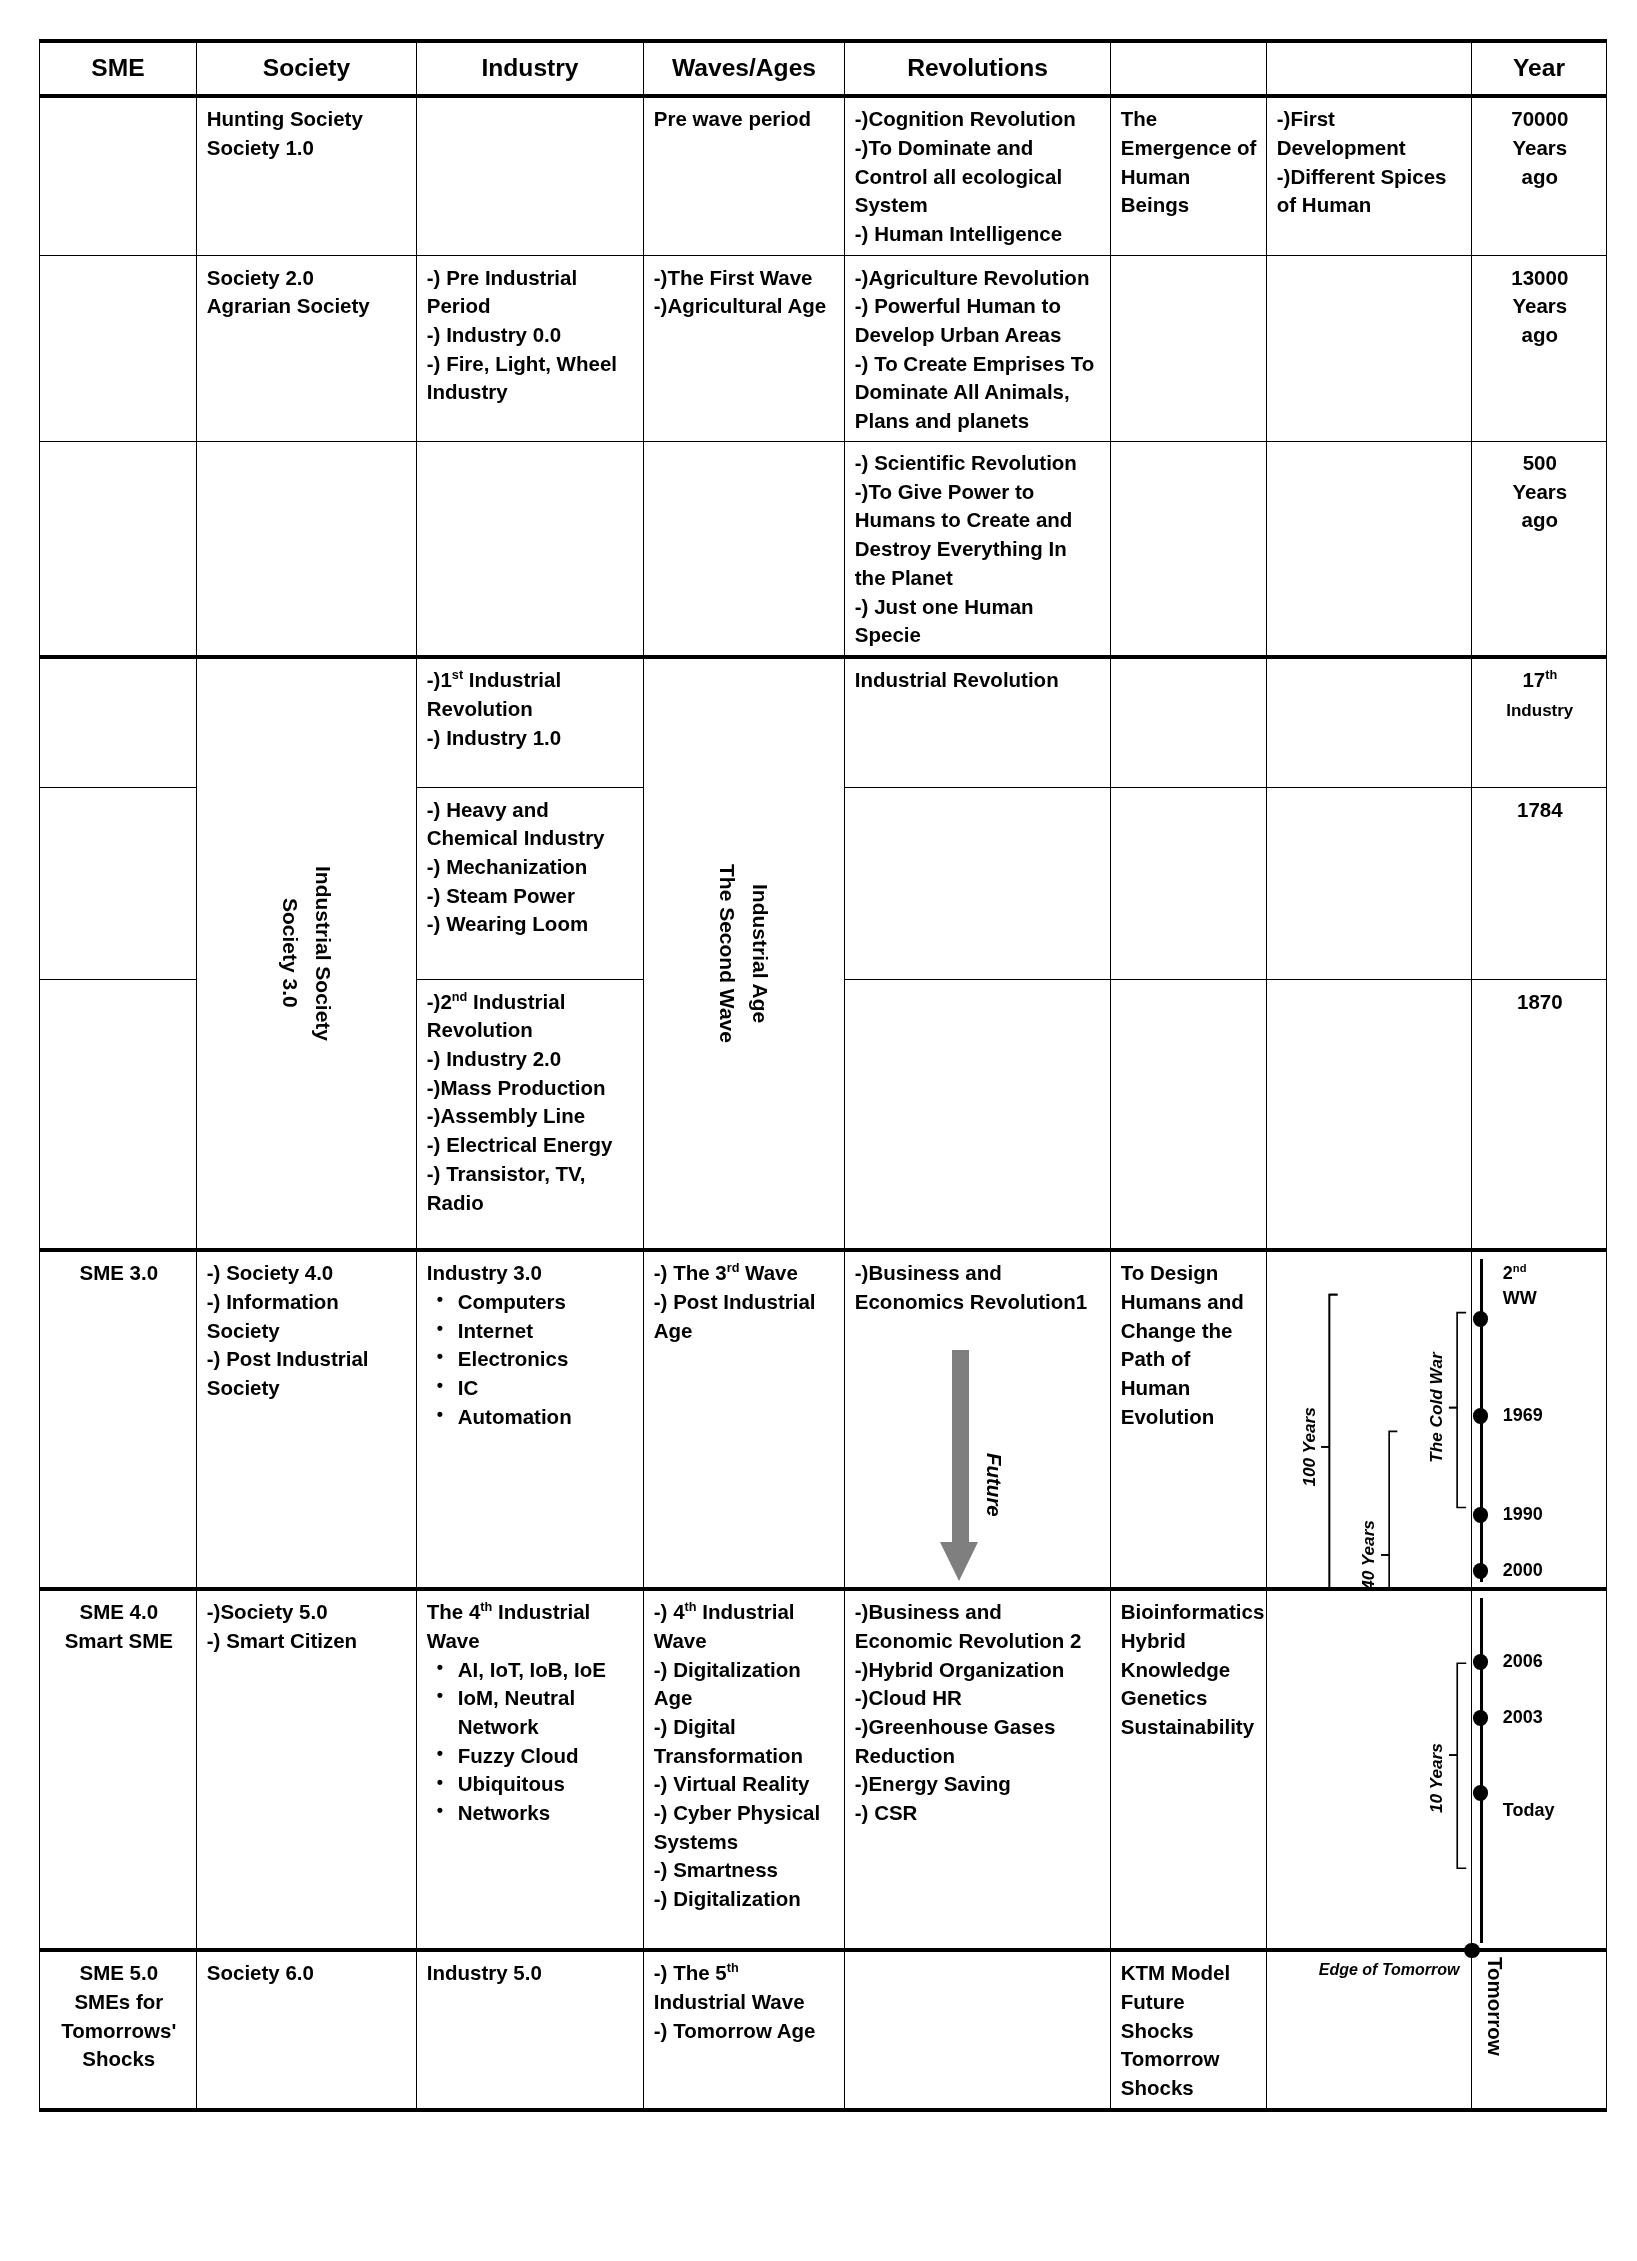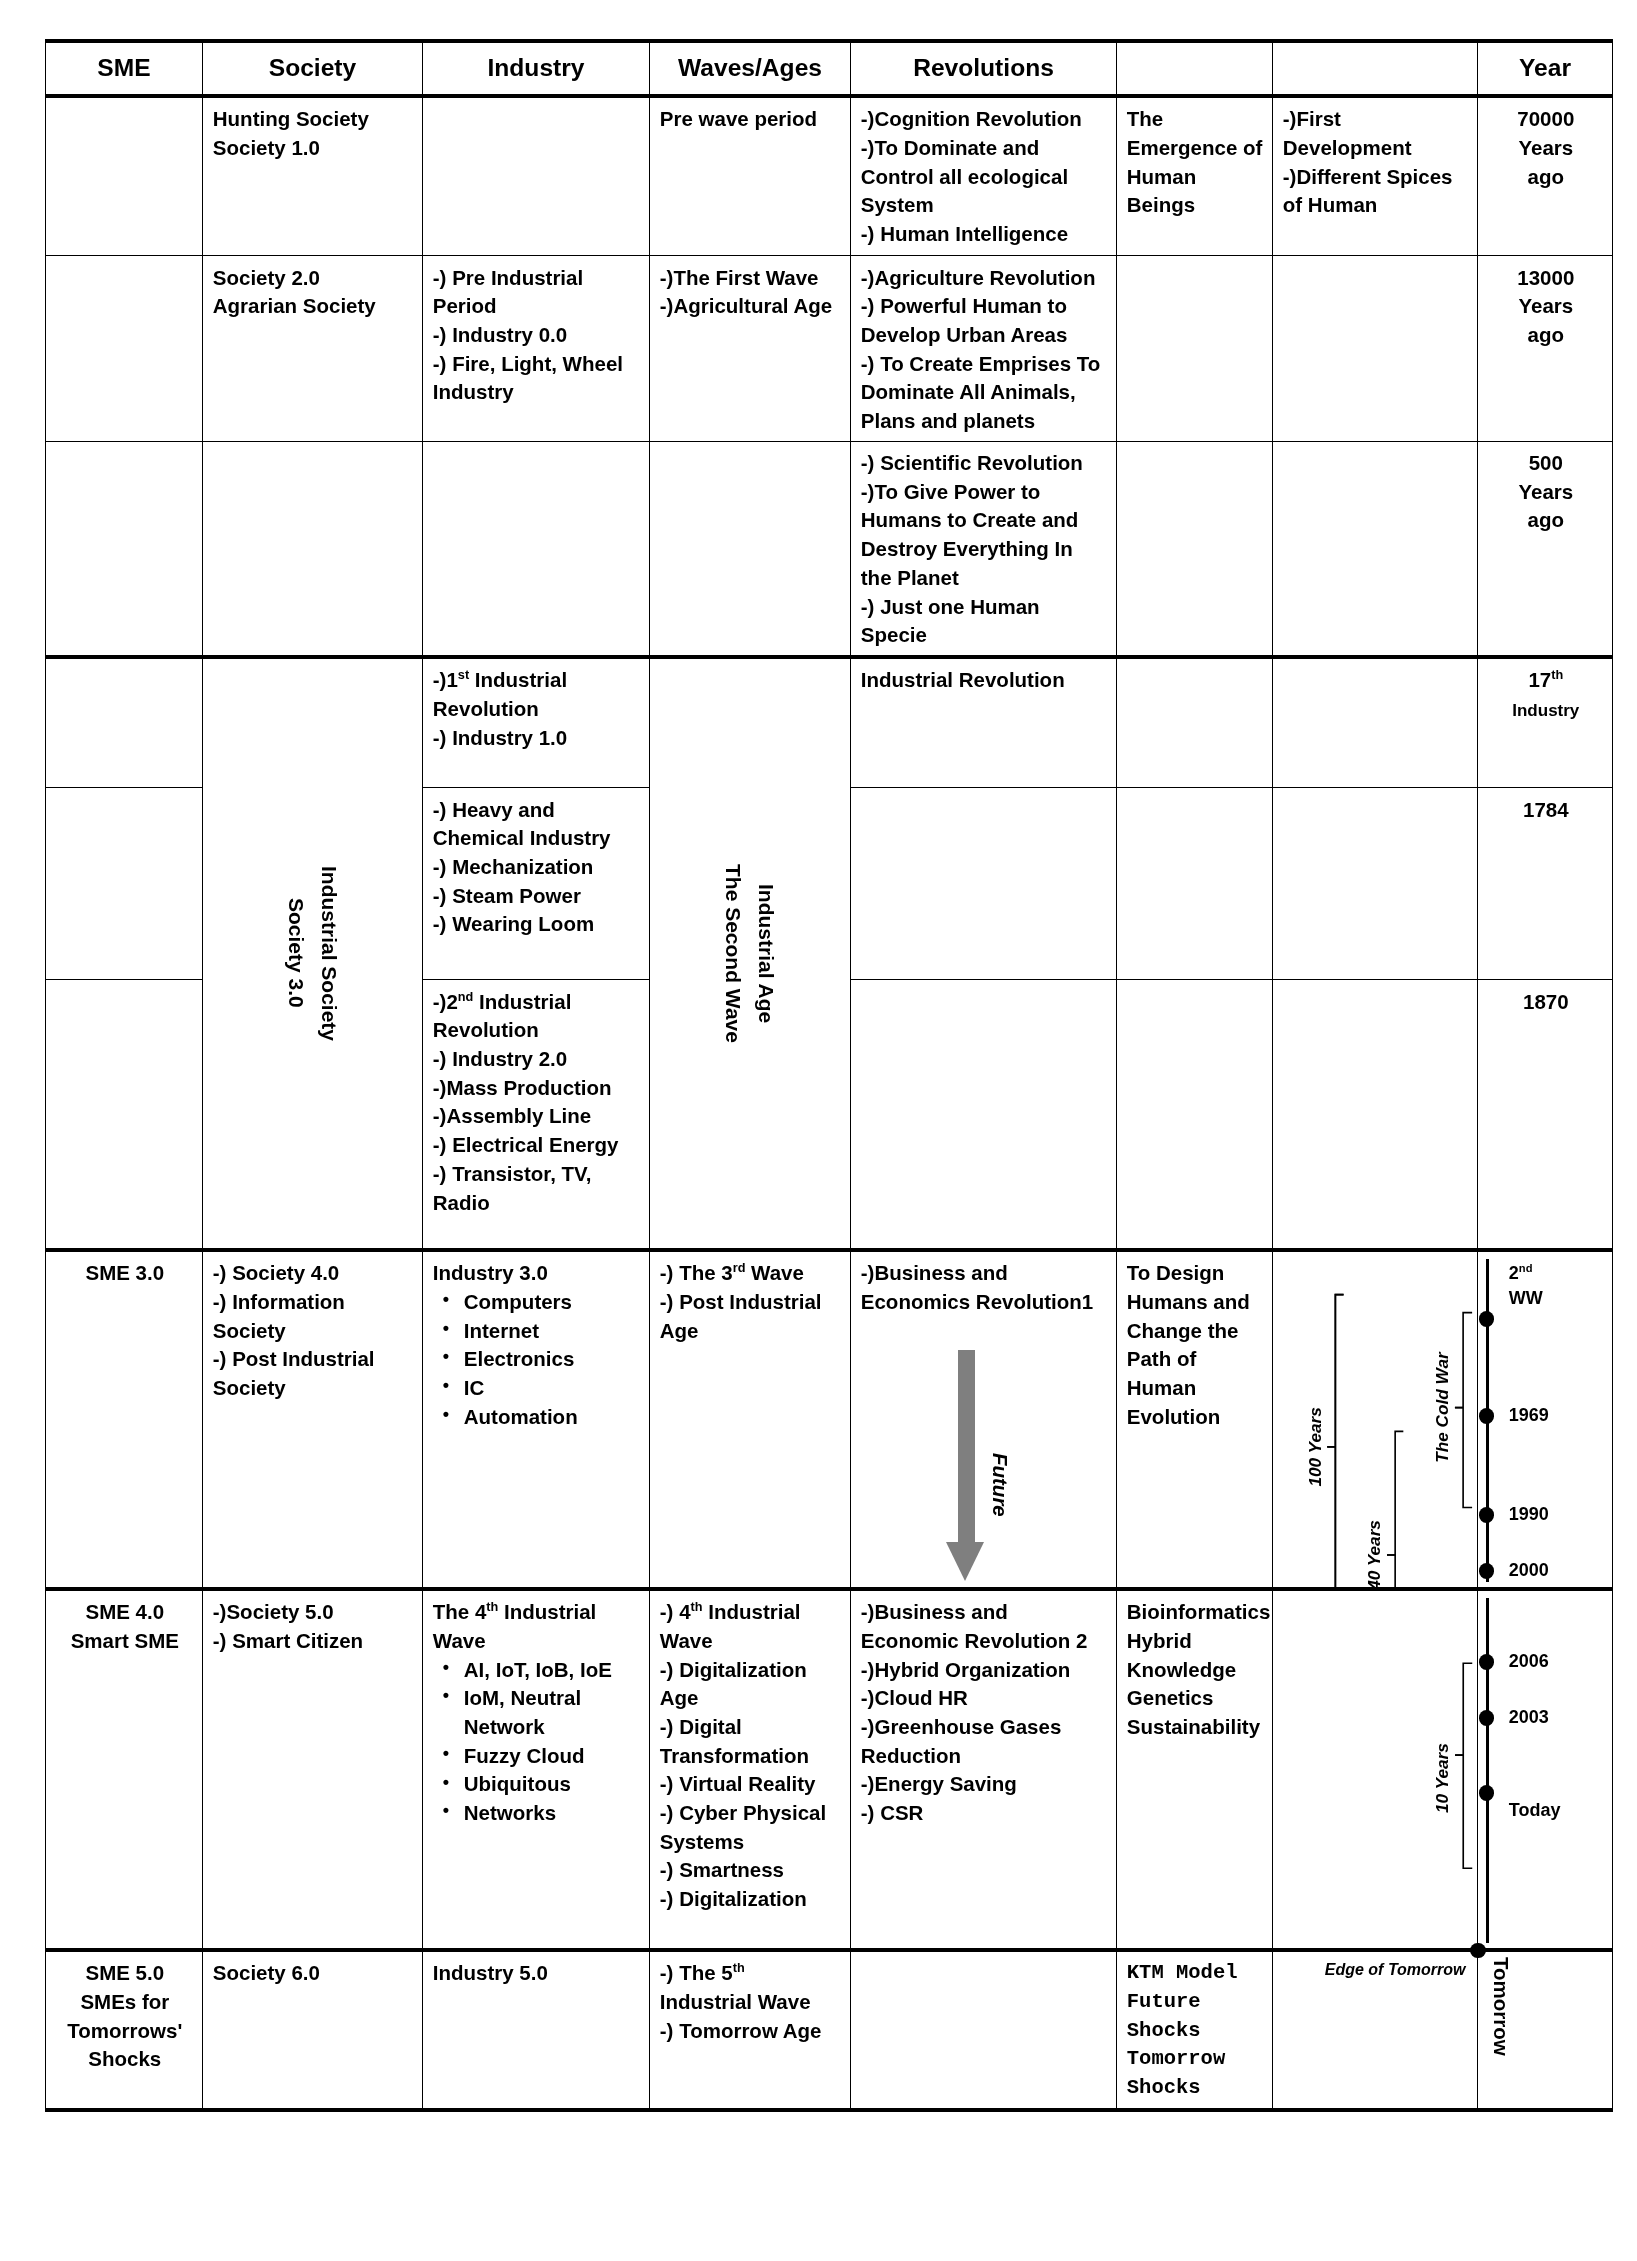--- a/index.html
+++ b/index.html
@@ -20,21 +20,20 @@
     left: 39px; top: 39px;
     width: 1568px;
     height: 2184px;
   }
 
   table.matrix {
     border-collapse: collapse;
     table-layout: fixed;
     width: 1568px;
     height: 1964px;
-    margin-left: 6px;
   }
   table.matrix td {
     border: 1.6px solid #000;
     vertical-align: top;
     padding: 7.4px 8.2px 4.9px 9.8px;
     font-size: 20.5px;
     line-height: 1.40;
     color: #000;
     font-weight: 700;
     position: relative;
@@ -443,21 +442,21 @@
       <td class="thick-top thick-bot ctr cell-lines">SME 5.0
 SMEs for
 Tomorrows'
 Shocks</td>
       <td class="thick-top thick-bot cell-lines">Society 6.0</td>
       <td class="thick-top thick-bot cell-lines">Industry 5.0</td>
       <td class="thick-top thick-bot"><span>-) The 5</span><sup>th</sup><span class="cell-lines">
 Industrial Wave
 -) Tomorrow Age</span></td>
       <td class="thick-top thick-bot cell-lines"></td>
-      <td class="thick-top thick-bot cell-lines small" style="vertical-align:middle;font-family:Liberation Mono, monospace;">KTM Model
+      <td class="thick-top thick-bot cell-lines small" style="vertical-align:middle;">KTM Model
 Future Shocks
 Tomorrow
 Shocks</td>
       <td class="thick-top thick-bot" style="position:relative;">
         <span class="edge-italic">Edge of Tomorrow</span>
         <div class="yr-dot" style="top:-9px; right:-9px; left:auto;"></div>
       </td>
       <td class="thick-top thick-bot" style="padding:4.9px 0 0 8.2px;">
         <span class="tomorrow-vert">Tomorrow</span>
       </td>

